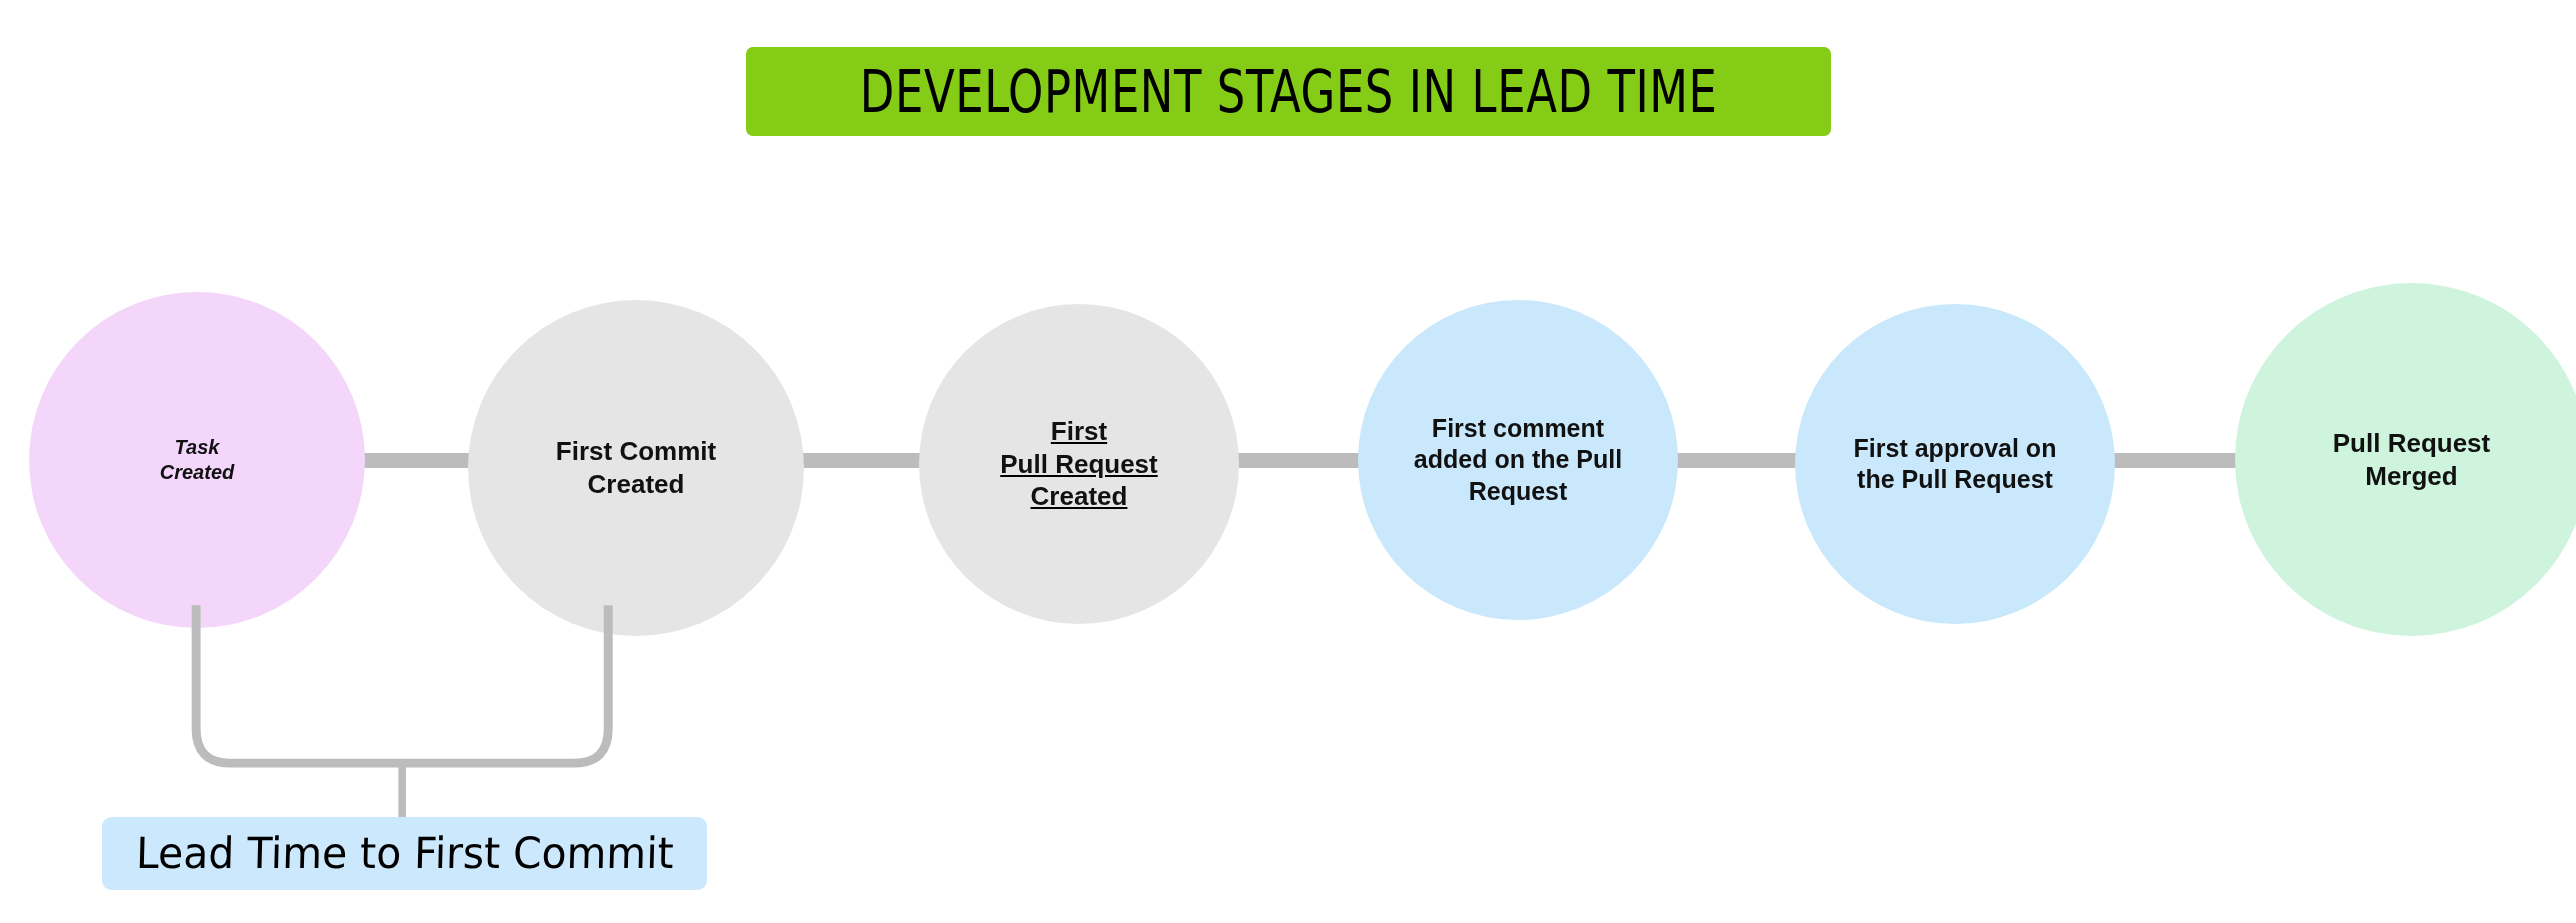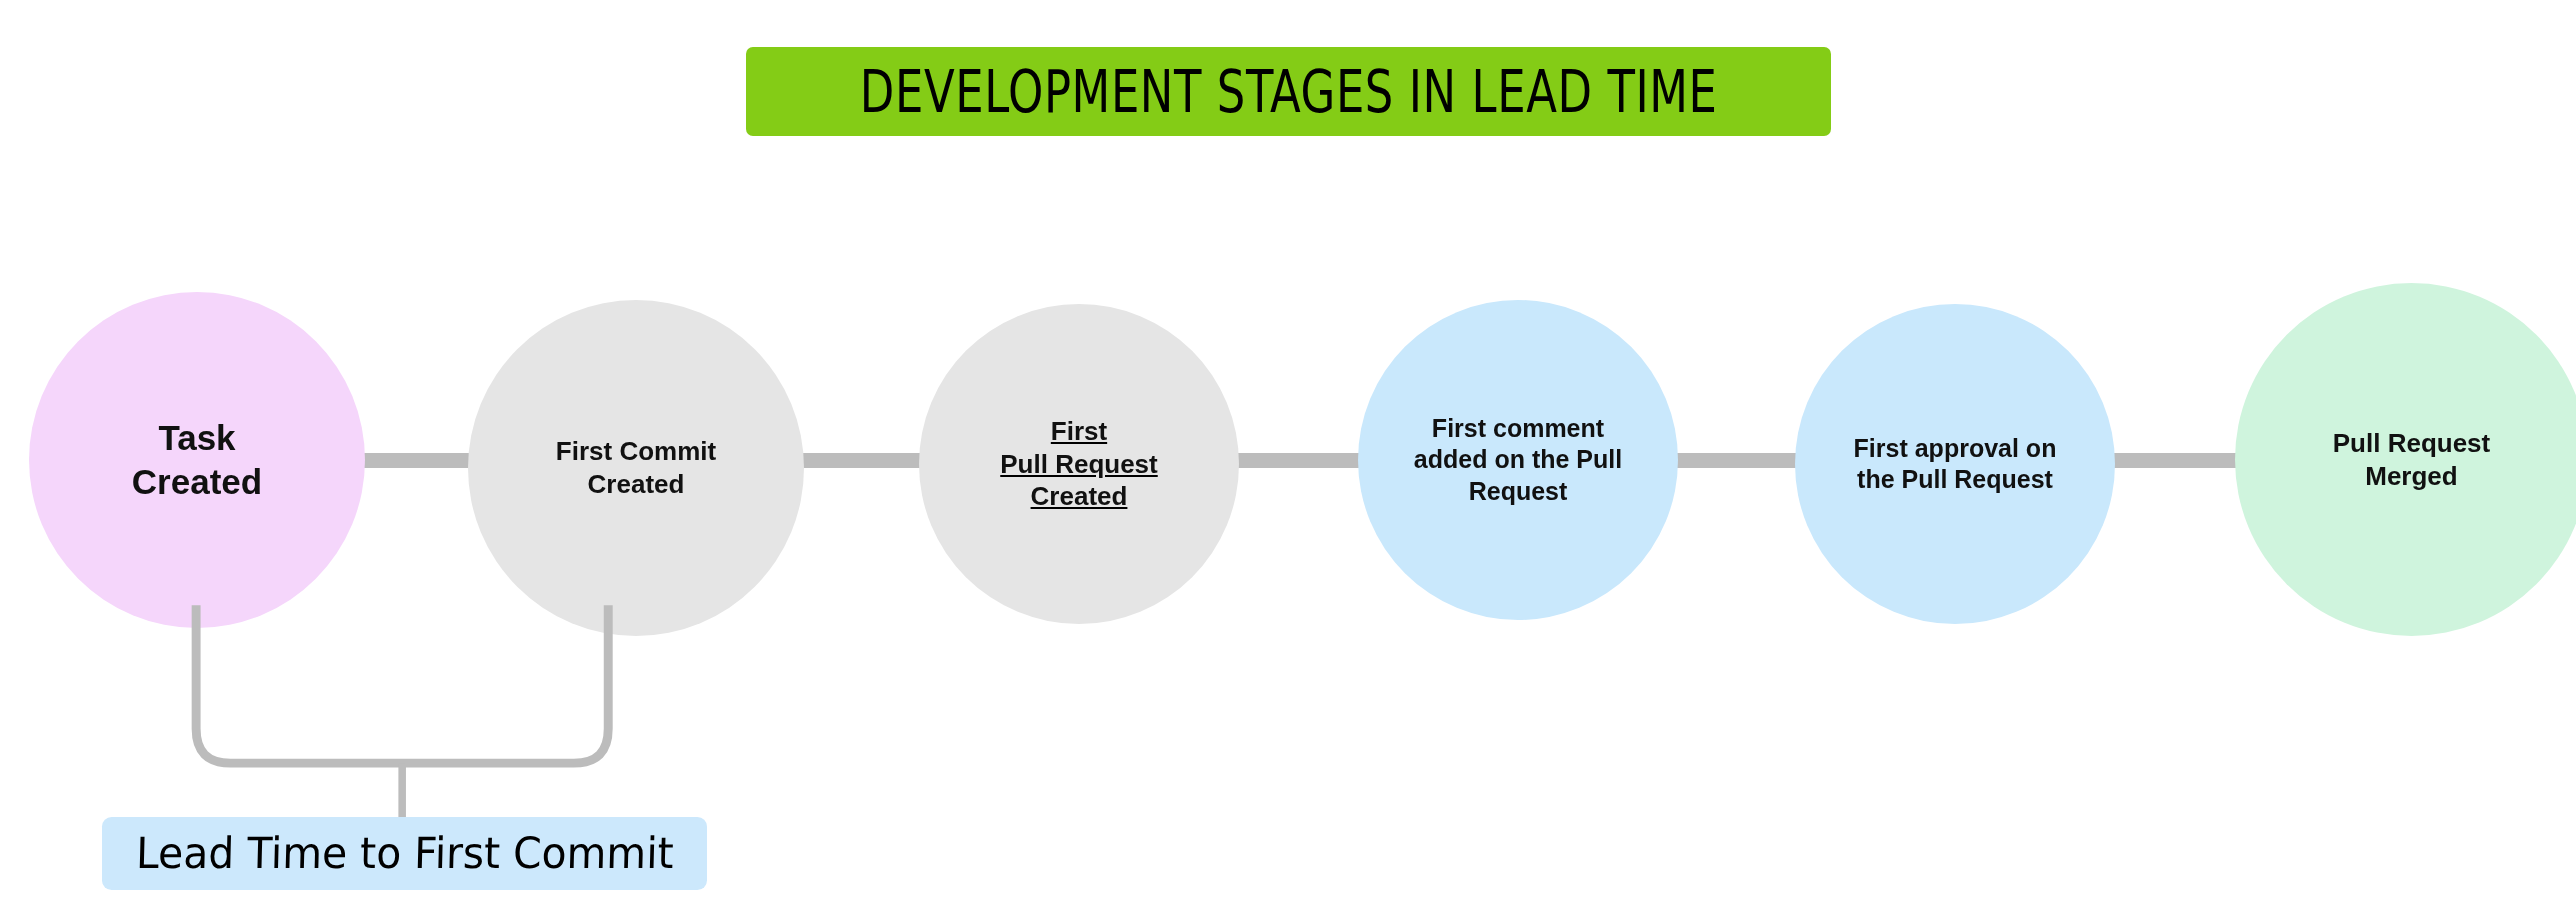--- a/index.html
+++ b/index.html
@@ -68,21 +68,21 @@
   }
   .node-label {
     font-family: "Liberation Sans", sans-serif;
     font-weight: 700;
     color: #111111;
     line-height: 1.26;
     white-space: pre-line;
     padding: 0 5.5px;
   }
 
-  .node.size-a .node-label { font-size: 35px; }
+  .node.size-a .node-label { font-size: 20px; font-style: italic; }
   .node.size-b .node-label { font-size: 26px; }
   .node.size-c .node-label { font-size: 25px; }
 
   
   .bracket-svg {
     position: absolute;
     left: 124px;
     top: 605px;
     width: 522px;
     height: 227px;

